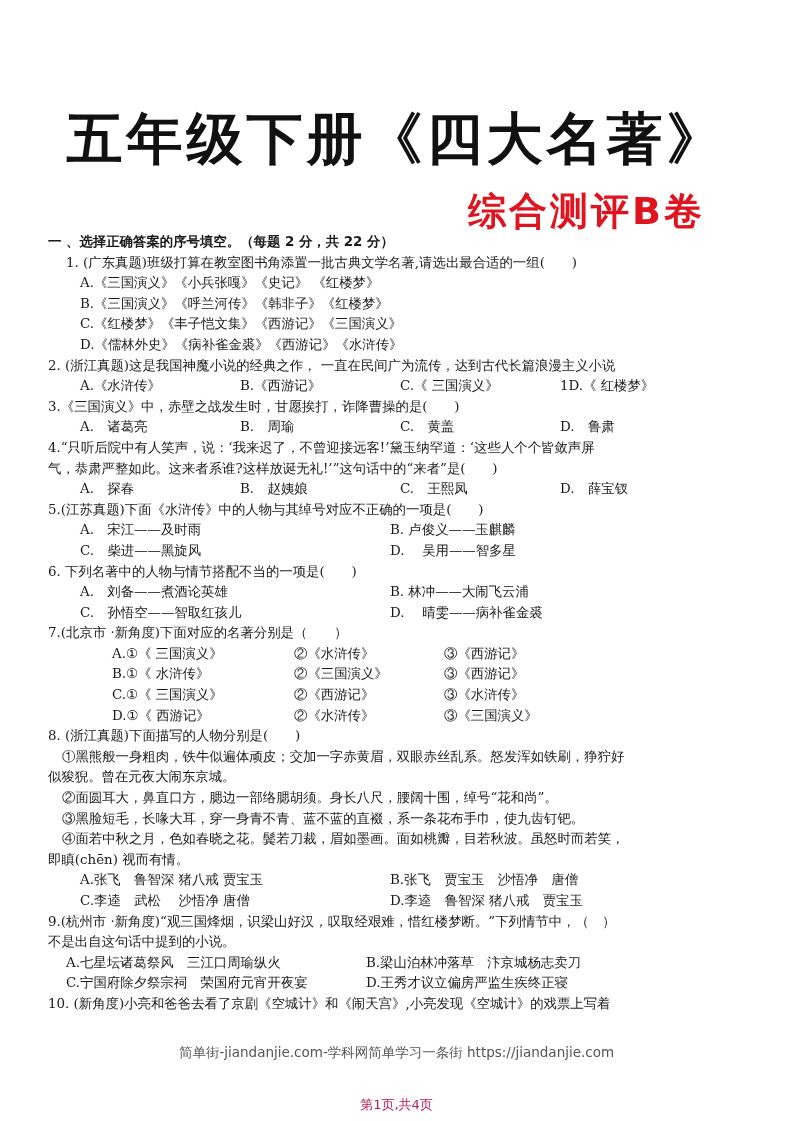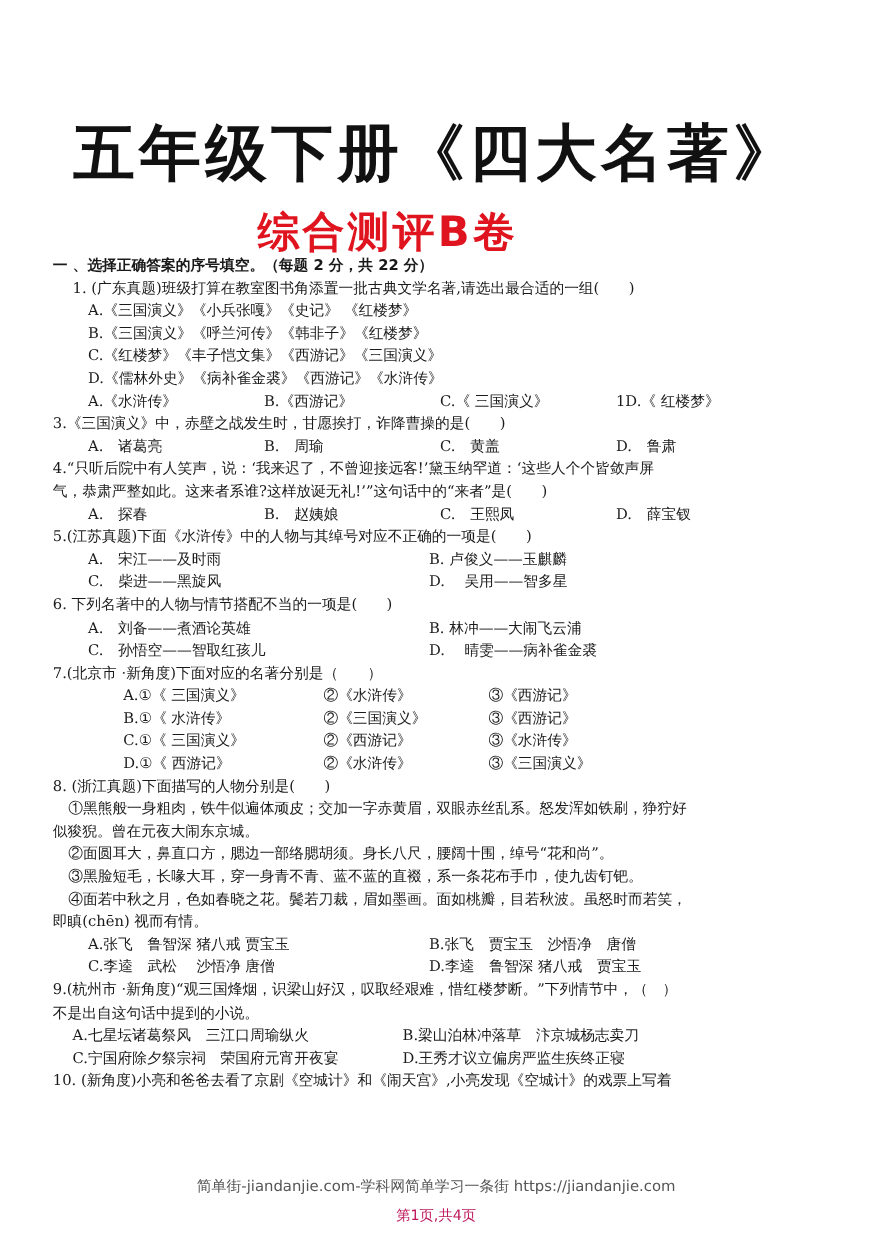--- a/index.html
+++ b/index.html
@@ -7,41 +7,41 @@
     width: 793px; height: 1121px; position: relative; overflow: hidden;
     font-family: "DejaVu Serif", "Liberation Serif", serif;
     color: #1a1a1a;
   }
   .title {
     position: absolute; left: 0; top: 102px; width: 793px; text-align: center;
     font-family: "DejaVu Sans", sans-serif; font-weight: bold;
     font-size: 56px; letter-spacing: 4px; color: #111;
   }
   .subtitle {
-    position: absolute; left: 0; top: 186px; width: 705px; text-align: center;
+    position: absolute; left: 0; top: 186px; width: 705px; text-align: right;
     font-family: "DejaVu Sans", sans-serif; font-weight: bold;
     font-size: 38px; letter-spacing: 3px; color: #e0141e;
   }
   .content {
     position: absolute; left: 48px; top: 232px; width: 700px;
     font-size: 13.4px; line-height: 20.6px;
   }
   .section-head { font-weight: bold; font-family: "DejaVu Sans", sans-serif; font-size: 13.4px; }
   .q { margin: 0; }
   .ind1 { padding-left: 18px; }
   .ind2 { padding-left: 32px; }
   .opts { padding-left: 32px; display: flex; }
   .opts4 span { display: inline-block; width: 160px; }
   .opts2 span { display: inline-block; width: 310px; }
   .opts7 span { display: inline-block; margin-left: 32px; }
   .opts7 .c1 { width: 150px; }
   .opts7 .c2 { width: 118px; }
   .para { padding-left: 14px; }
   .footer-site {
-    position: absolute; left: 0; top: 1070px; width: 793px; text-align: center;
+    position: absolute; left: 0; top: 1044px; width: 793px; text-align: center;
     font-family: "DejaVu Sans", sans-serif; font-size: 13.5px; color: #555;
   }
   .footer-page {
     position: absolute; left: 0; top: 1096px; width: 793px; text-align: center;
     font-family: "DejaVu Sans", sans-serif; font-size: 13px; color: #be185d;
   }
 </style>
 </head>
 <body>
 
@@ -50,20 +50,21 @@
 
 <div class="content">
   <div class="section-head">一 、选择正确答案的序号填空。（每题 2 分，共 22 分）</div>
 
   <div class="q ind1">1. (广东真题)班级打算在教室图书角添置一批古典文学名著,请选出最合适的一组(　　)</div>
   <div class="ind2">A.《三国演义》《小兵张嘎》《史记》 《红楼梦》</div>
   <div class="ind2">B.《三国演义》《呼兰河传》《韩非子》《红楼梦》</div>
   <div class="ind2">C.《红楼梦》《丰子恺文集》《西游记》《三国演义》</div>
   <div class="ind2">D.《儒林外史》《病补雀金裘》《西游记》《水浒传》</div>
 
+  <div class="q">2. (浙江真题)这是我国神魔小说的经典之作，  一直在民间广为流传，达到古代长篇浪漫主义小说</div>
   <div class="opts opts4">
     <span>A.《水浒传》</span>
     <span>B.《西游记》</span>
     <span>C.《 三国演义》</span>
     <span>1D.《 红楼梦》</span>
   </div>
 
   <div class="q">3.《三国演义》中，赤壁之战发生时，甘愿挨打，诈降曹操的是(　　)</div>
   <div class="opts opts4">
     <span>A.　诸葛亮</span>

